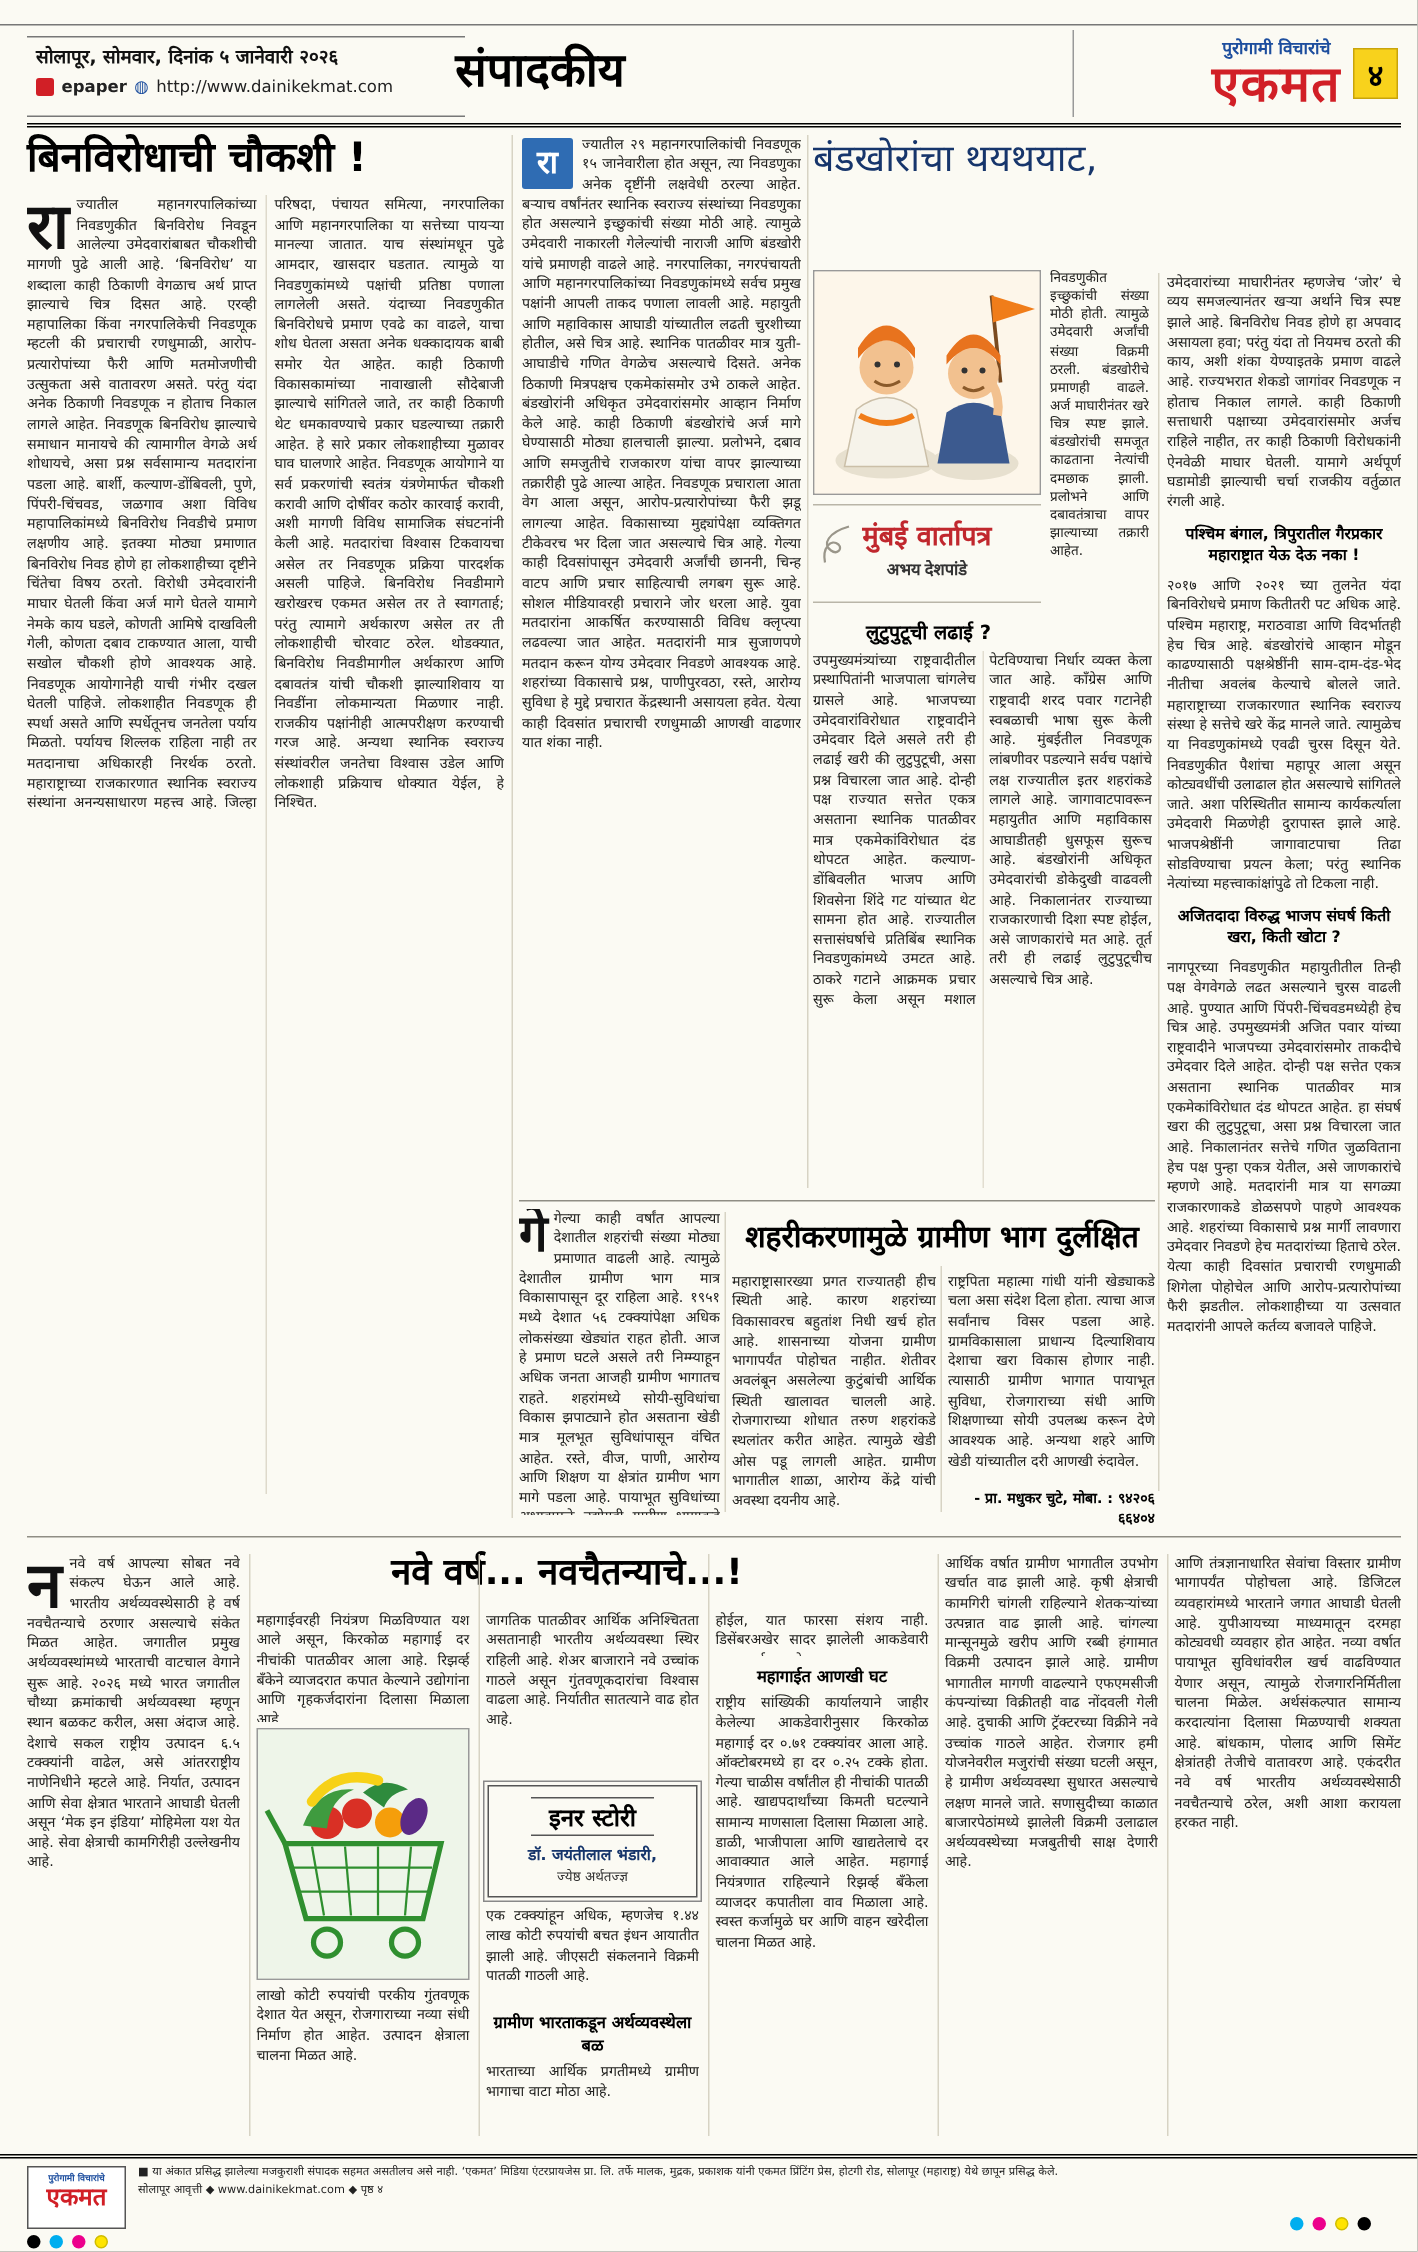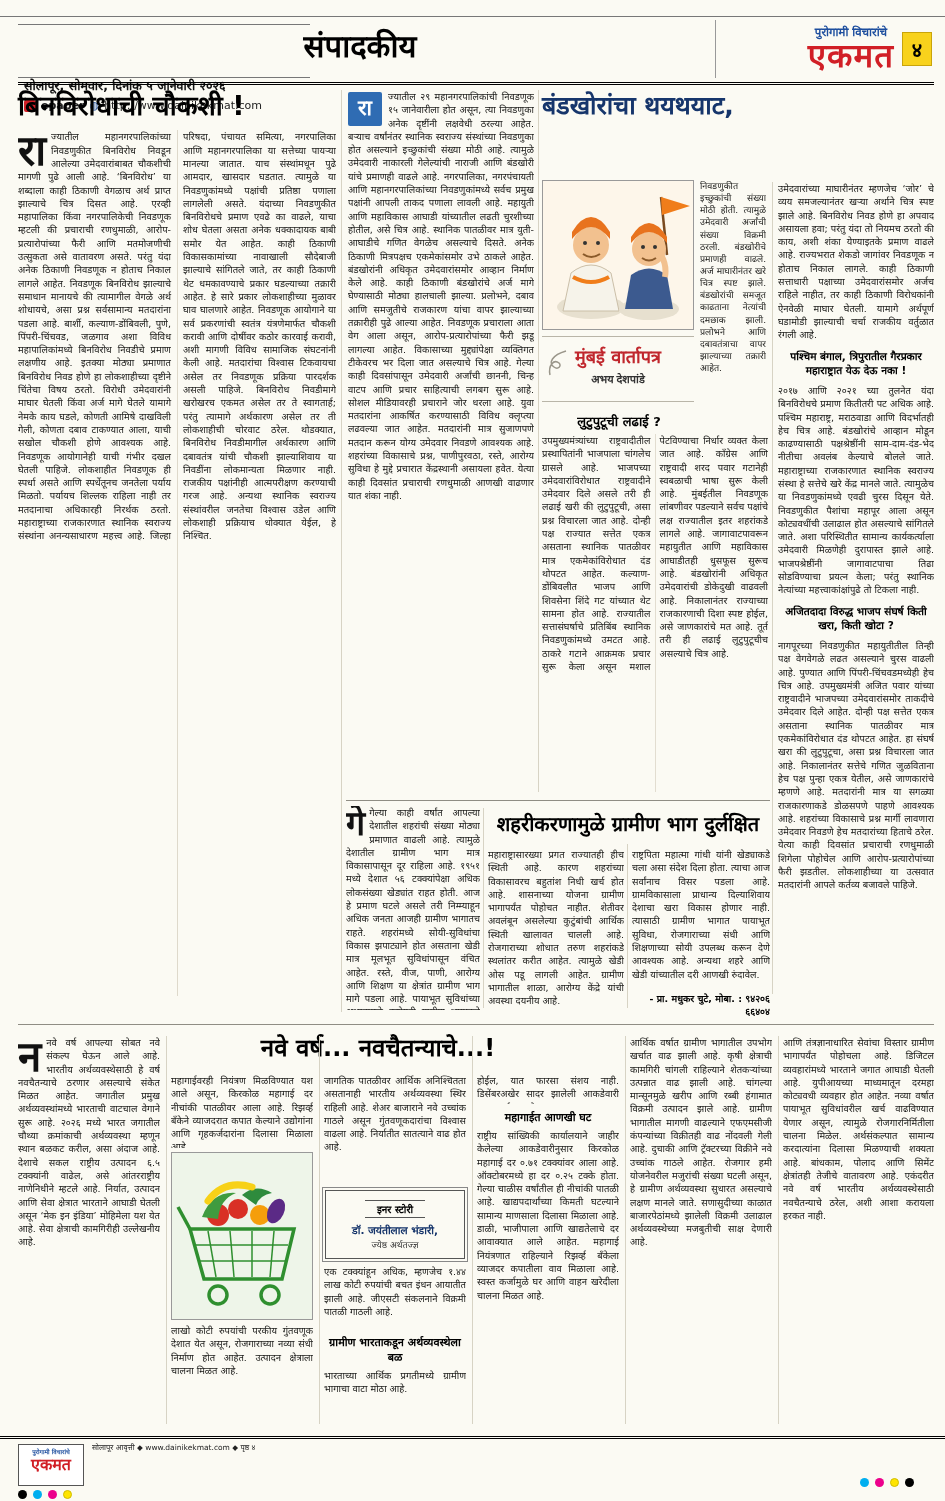--- a/index.html
+++ b/index.html
@@ -7,21 +7,21 @@
   body{font-family:"DejaVu Sans","Liberation Sans",sans-serif;}
   .page{position:relative;width:945px;height:1501px;margin:0 auto;background:#fbfaf3;color:#1a1a1a;overflow:hidden;}
   .abs{position:absolute;}
   .hrule{position:absolute;height:1px;background:#8f8d84;}
   .vrule{position:absolute;width:1px;background:#d7d3c4;}
   .body-text{font-size:9.5px;line-height:1.4;text-align:justify;color:#20201e;overflow:hidden;}
   .bold{font-weight:bold;}
   
   #topline{top:16px;left:0;width:945px;background:#777;}
   .date-box{left:18px;top:24px;width:292px;height:54px;border-top:1px solid #777;border-bottom:1px solid #777;padding:4px 6px;}
-  .date-line{font-size:12.5px;font-weight:bold;color:#111;margin-top:48px;}
+  .date-line{font-size:12.5px;font-weight:bold;color:#111;}
   .epaper-row{margin-top:5px;font-size:11px;display:flex;align-items:center;gap:5px;color:#222;}
   .ep-badge{width:12px;height:12px;background:#d11f26;border-radius:2px;display:inline-block;}
   .globe{color:#1d4e9e;font-size:11px;line-height:1;}
   .url{color:#222;text-decoration:none;}
   .section-title{left:245px;top:24px;width:230px;text-align:center;font-size:31px;font-weight:bold;color:#000;}
   .masthead{left:715px;top:20px;width:219px;height:58px;border-left:1px solid #999;display:flex;align-items:center;justify-content:flex-end;gap:8px;padding-right:2px;}
   .mh-text{text-align:center;}
   .mh-tagline{color:#1d4e9e;font-size:11.5px;font-weight:bold;}
   .mh-name{color:#d11f26;font-size:33px;font-weight:bold;line-height:1.05;letter-spacing:1px;}
   .mh-page{width:30px;height:34px;background:#f8d21c;border:1px solid #c9a40a;color:#000;font-size:20px;font-weight:bold;display:flex;align-items:center;justify-content:center;}
@@ -33,21 +33,21 @@
   .dropcap{float:left;font-weight:bold;font-size:42px;line-height:.85;padding:3px 5px 0 0;color:#111;}
   .dropcap-sm{float:left;font-weight:bold;font-size:34px;line-height:.9;padding:2px 4px 0 0;color:#111;}
   .v-a{left:341px;top:90px;height:922px;}
   
   .b-mid{left:348px;top:90px;width:186px;height:702px;}
   .dropbox{float:left;width:34px;height:34px;background:#2f6cb3;border-radius:2px;color:#fff;font-size:21px;font-weight:bold;display:flex;align-items:center;justify-content:center;margin:2px 6px 2px 0;}
   .mid-body{height:702px;}
   .v-b{left:538px;top:90px;height:702px;}
   
   .b-rebels{left:542px;top:90px;width:392px;height:908px;}
-  .reb-head{width:232px;font-size:25px;font-weight:bold;color:#16356b;line-height:1.25;}
+  .reb-head{width:232px;font-size:25px;font-weight:normal;color:#16356b;line-height:1.25;}
   .reb-img{position:absolute;left:0;top:90px;width:152px;height:150px;border:1px solid #999;background:#fdf6ea;}
   .reb-side{position:absolute;left:158px;top:90px;width:66px;height:218px;font-size:9px;line-height:1.35;}
   .reb-news{position:absolute;left:0;top:246px;width:152px;height:66px;border-top:1px solid #b9b5a8;border-bottom:1px solid #b9b5a8;text-align:center;padding-top:7px;}
   .news-orn{position:absolute;left:3px;top:12px;}
   .news-title{color:#c0272d;font-size:18px;font-weight:bold;}
   .news-author{font-size:11px;font-weight:bold;color:#333;margin-top:3px;font-family:Liberation Serif, serif;}
   .reb-subhead{position:absolute;left:2px;top:322px;width:150px;text-align:center;font-size:13px;font-weight:bold;color:#000;}
   .reb-body{position:absolute;left:0;top:344px;width:226px;height:358px;column-count:2;column-gap:9px;column-rule:1px solid #e2ddd0;}
   .v-c{left:230px;top:92px;height:812px;}
   .reb-right{position:absolute;left:236px;top:92px;width:156px;height:812px;}
@@ -74,21 +74,21 @@
   .ny-c5{left:612px;top:8px;height:392px;}
   .ny-c6{left:765px;top:8px;width:151px;height:392px;}
   .c-c2a{height:74px;overflow:hidden;}
   .c-c2b{height:100px;overflow:hidden;}
   .c-c3a{height:110px;overflow:hidden;}
   .c-c3b{height:64px;overflow:hidden;}
   .c-c3c{height:46px;overflow:hidden;}
   .c-c4a{height:30px;overflow:hidden;}
   .ny-img{width:142px;height:168px;border:1px solid #999;margin:4px 0;background:#eef5e9;}
   .inner-box{border:1px solid #555;box-shadow:0 0 0 2px #fbfaf3,0 0 0 3px #888;text-align:center;padding:7px 4px;margin:6px 1px;}
-  .inner-title{font-size:10px;font-weight:bold;display:inline-block;border-top:1px solid #555;border-bottom:1px solid #555;padding:1px 12px;color:#000;}
+  .inner-title{font-size:16px;font-weight:bold;display:inline-block;border-top:1px solid #555;border-bottom:1px solid #555;padding:1px 12px;color:#000;}
   .inner-author{font-size:10.5px;font-weight:bold;color:#16356b;margin-top:5px;}
   .inner-role{font-size:9px;color:#333;margin-top:1px;}
   .ny-sub{font-size:11px;font-weight:bold;text-align:center;margin:5px 0;color:#000;}
   .v-n{top:1036px;height:388px;}
   .v-n1{left:166px;} .v-n2{left:319px;} .v-n3{left:472px;} .v-n4{left:625px;} .v-n5{left:778px;}
   
   .foot-rule{top:1436px;left:0;width:945px;border-top:3px double #000;}
   .foot-logo{left:18px;top:1444px;width:66px;height:42px;border:1px solid #555;text-align:center;padding-top:3px;background:#fff;}
   .fl-tag{font-size:6px;color:#1d4e9e;font-weight:bold;}
   .fl-name{font-size:16px;font-weight:bold;color:#d11f26;line-height:1.15;}
@@ -277,20 +277,21 @@
   <div class="vrule v-n v-n5"></div>
 
   <div class="abs foot-rule"></div>
 
   <div class="abs foot-logo">
     <div class="fl-tag">पुरोगामी विचारांचे</div>
     <div class="fl-name">एकमत</div>
   </div>
 
   <div class="abs foot-lines">
+    <div>■ या अंकात प्रसिद्ध झालेल्या मजकुराशी संपादक सहमत असतीलच असे नाही. ‘एकमत’ मिडिया एंटरप्रायजेस प्रा. लि. तर्फे मालक, मुद्रक, प्रकाशक यांनी एकमत प्रिंटिंग प्रेस, होटगी रोड, सोलापूर (महाराष्ट्र) येथे छापून प्रसिद्ध केले.</div>
     <div>सोलापूर आवृत्ती ◆ www.dainikekmat.com ◆ पृष्ठ ४</div>
   </div>
 
   <div class="abs dots foot-dots-left">
     <span class="dot dot-k"></span>
     <span class="dot dot-c"></span>
     <span class="dot dot-m"></span>
     <span class="dot dot-y"></span>
   </div>
   <div class="abs dots foot-dots-right">

